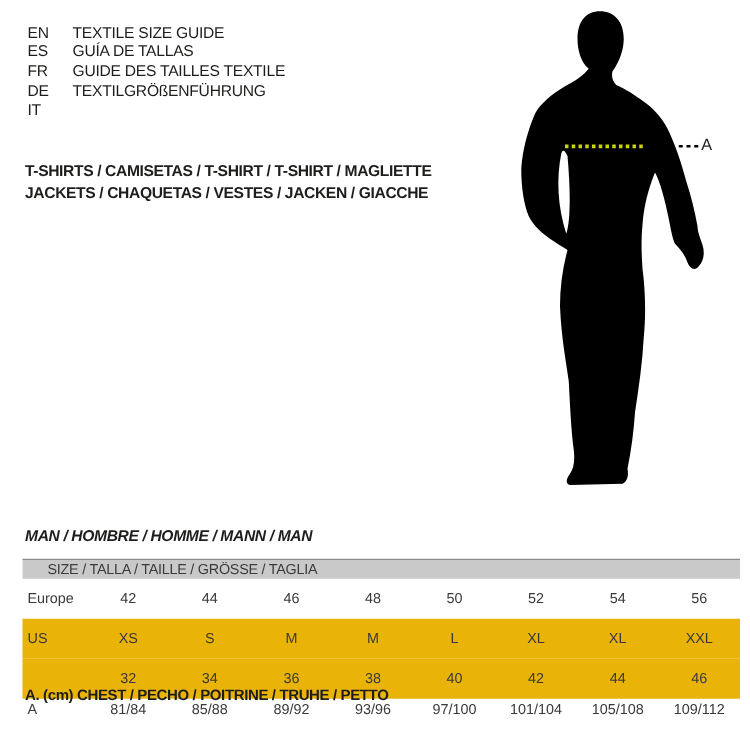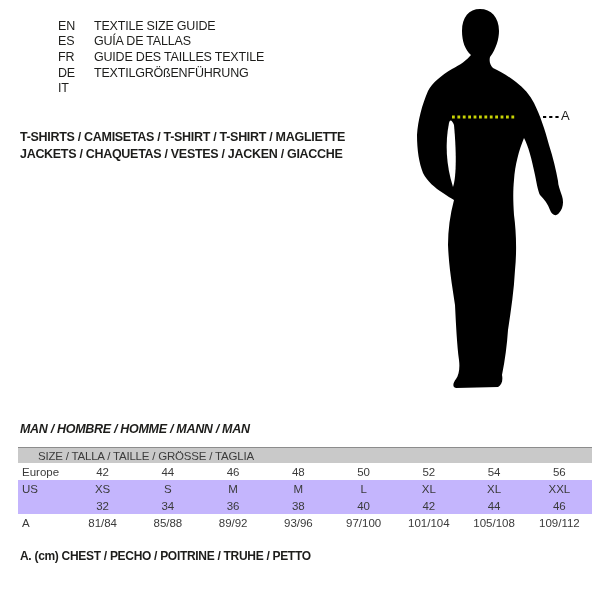--- a/index.html
+++ b/index.html
@@ -2,38 +2,38 @@
 <html><head>
 <meta charset="utf-8">
 <style>
   html,body{margin:0;padding:0;}
   body{
     width:600px;height:600px;position:relative;background:#ffffff;
     font-family:"Liberation Sans", sans-serif;color:#1d1d1b;overflow:hidden;
   }
   
   .lang-block{position:absolute;left:22px;top:18px;}
-  .lang-row{display:grid;grid-template-columns:36px auto;height:15.6px;align-items:center;margin-left:36px;}
+  .lang-row{display:grid;grid-template-columns:36px auto;height:15.6px;align-items:center;}
   .lang-code,.lang-label{font-size:12.5px;letter-spacing:-0.2px;white-space:nowrap;}
   
   .cat-block{position:absolute;left:20px;top:109px;margin-top:20px;}
   .cat-line{font-size:12.5px;font-weight:bold;letter-spacing:-0.3px;line-height:16.5px;white-space:nowrap;}
   
   .figure-wrap{position:absolute;left:410px;top:5px;width:170px;height:390px;}
   .marker-a{position:absolute;left:561px;top:108px;font-size:13px;letter-spacing:0;}
   
   .section-title{position:absolute;left:20px;top:422px;font-size:12.5px;font-weight:bold;letter-spacing:-0.3px;white-space:nowrap;font-style:italic;}
   
   .size-table{position:absolute;left:18px;top:447px;width:574px;border-top:1px solid #8c8c8c;font-size:11.5px;color:#3a3a3a;}
   .t-header{height:15px;display:flex;align-items:center;padding-left:20px;font-size:11.5px;color:#3c3c3c;letter-spacing:-0.2px;}
-  .t-row{display:grid;grid-template-columns:52px repeat(8,1fr);height:17px;align-items:center;}
+  .t-row{display:grid;grid-template-columns:52px repeat(8,1fr);height:32px;align-items:center;}
   .t-row.last{height:17px;}
   .t-label{padding-left:4px;text-align:left;white-space:nowrap;}
   .t-cell{text-align:center;white-space:nowrap;}
-  .shade{background:#c4b5fd;}
+  .shade{background:#eab308;}
   .hdr-bg{background:#c9c9c9;}
   
   .footnote{position:absolute;left:20px;top:549px;font-size:12px;font-weight:bold;letter-spacing:-0.3px;white-space:nowrap;}
 </style>
 </head>
 <body>
 
 <div class="lang-block">
   <div class="lang-row">
     <span class="lang-code">EN</span>

